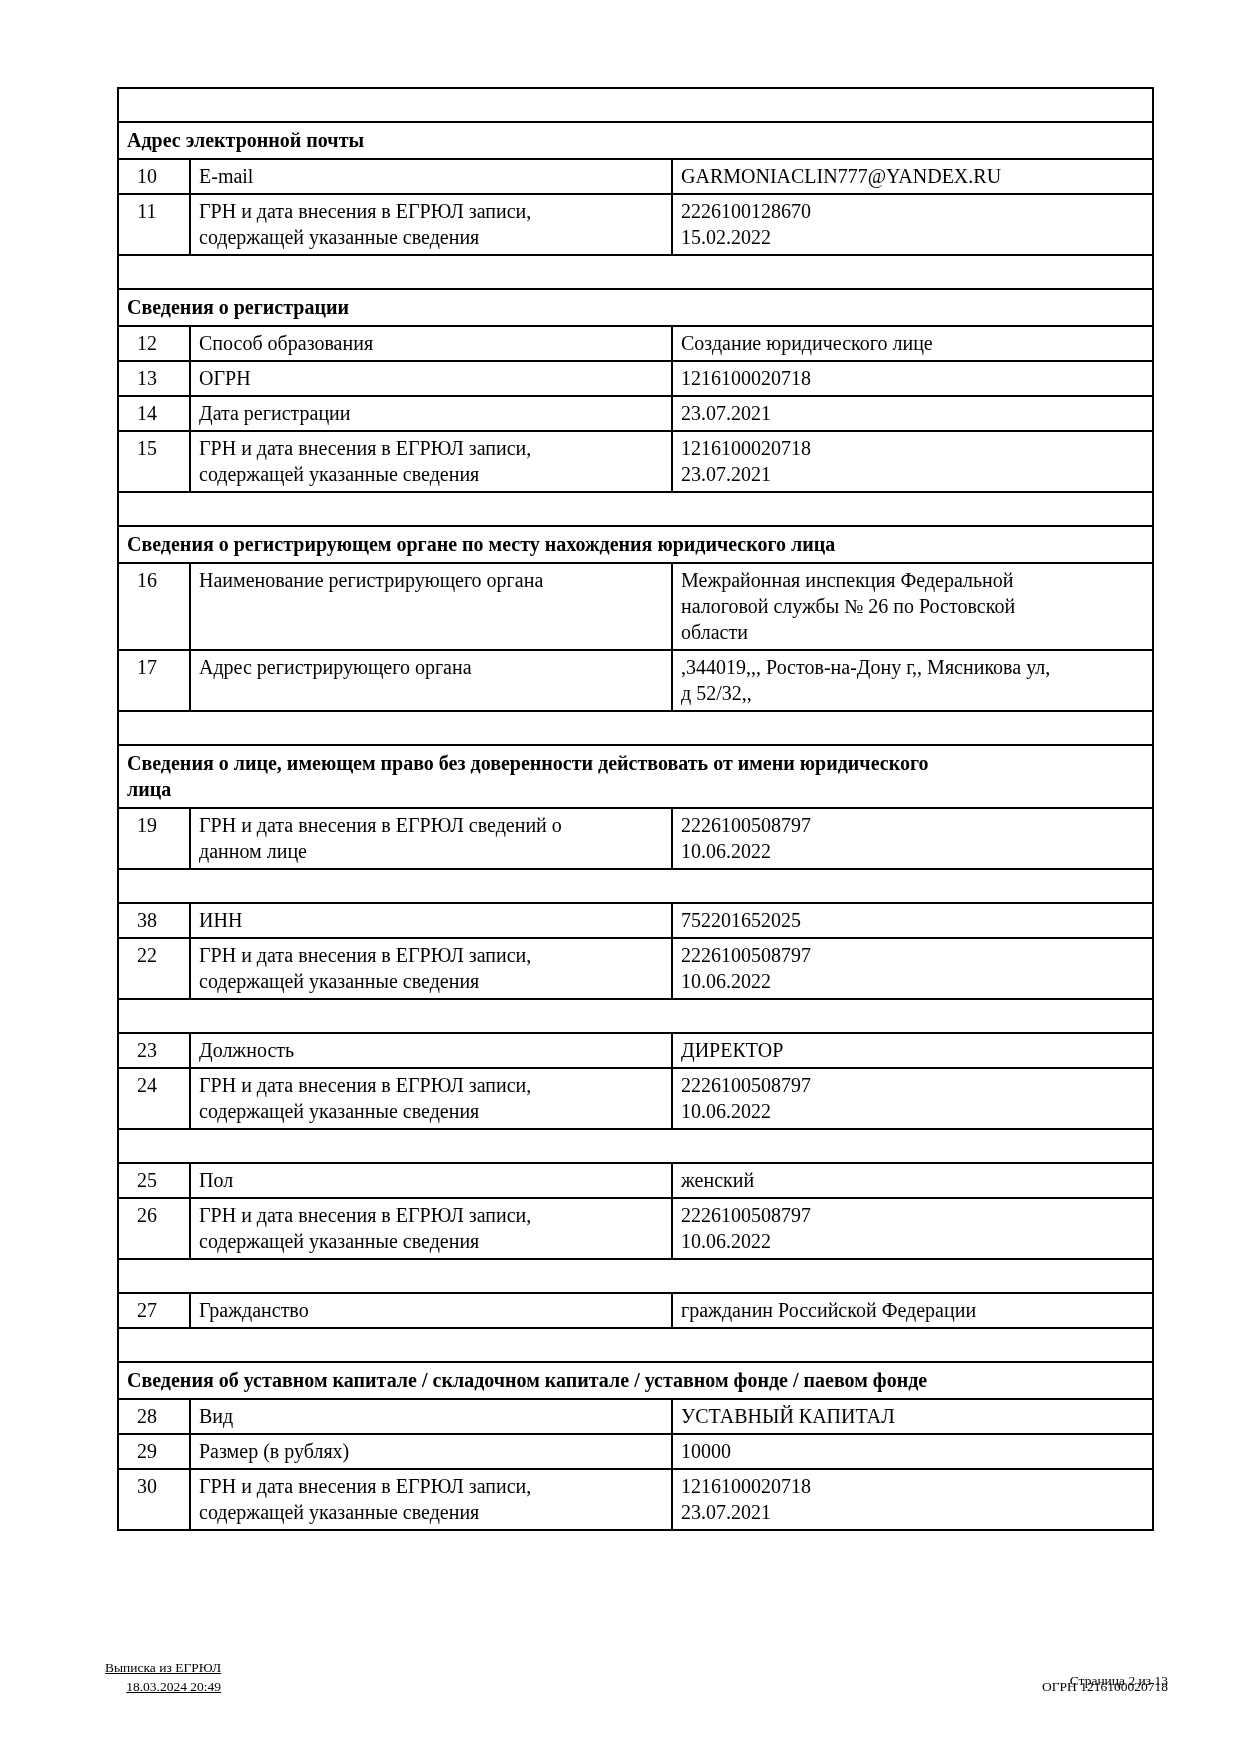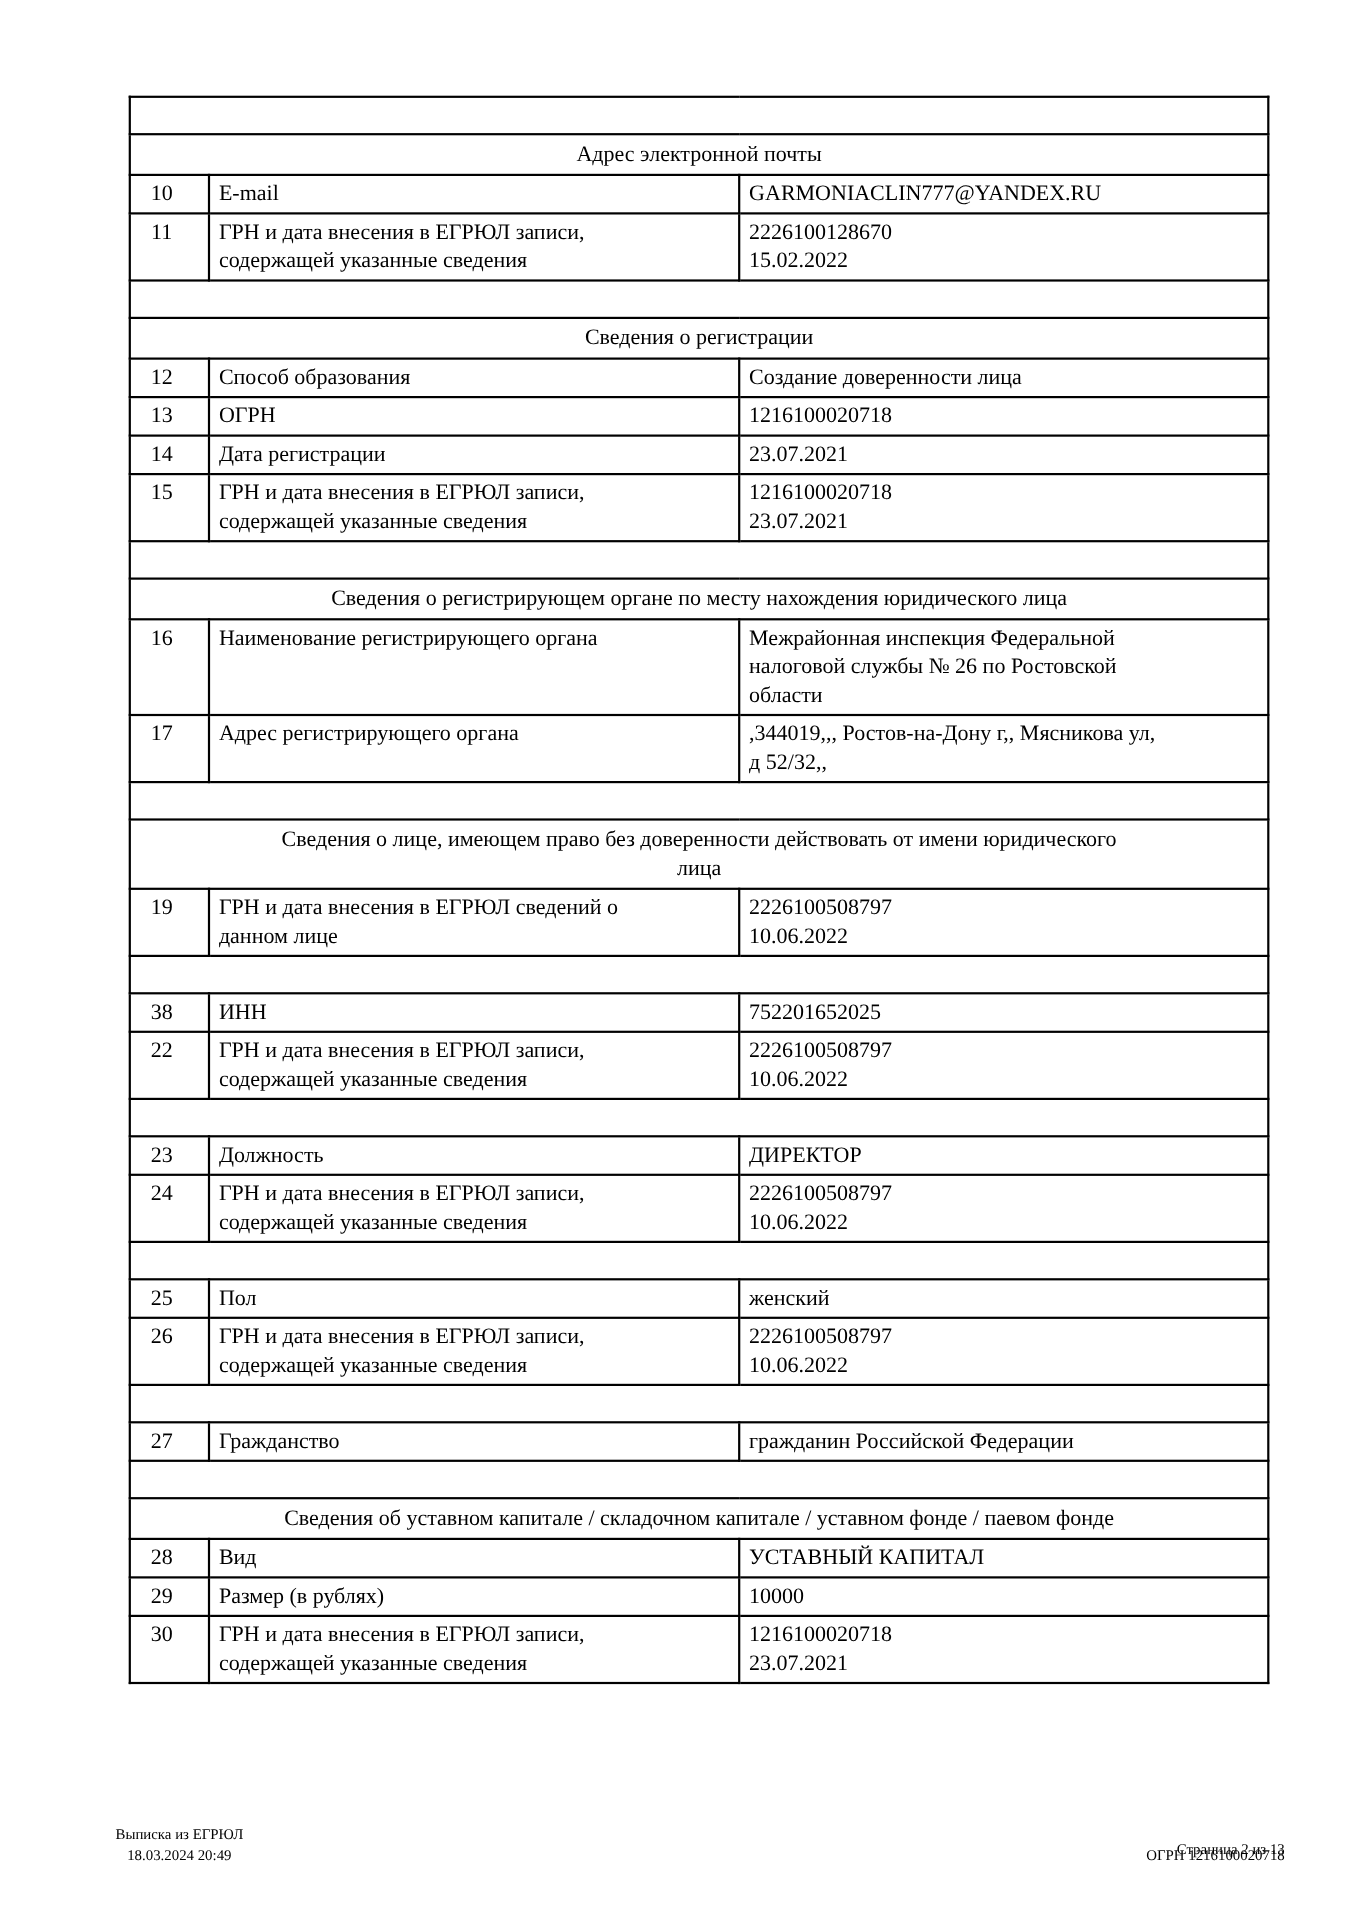--- a/index.html
+++ b/index.html
@@ -26,34 +26,33 @@
   td {
     border: 2px solid #000000;
     vertical-align: top;
     font-size: 20px;
     line-height: 26px;
     padding: 3px 8px 4px 8px;
   }
   td.cell-num { text-align: center; padding-left: 2px; padding-right: 16px; }
   td.cell-label, td.cell-value { white-space: pre-line; }
   td.section-cell {
-    font-weight: normal;
-    text-align: center;
+    font-weight: bold;
     white-space: pre-line;
     padding-top: 4px; padding-bottom: 5px; border-radius: 10px;
   }
   td.spacer-cell { height: 34px; padding: 0; }
 
   .footer {
     position: absolute;
     left: 105px; right: 72px; top: 1658px;
     font-size: 13.5px;
     line-height: 19px;
   }
-  .footer-left  { position: absolute; left: 0; top: 0; text-align: center; }
+  .footer-left  { position: absolute; left: 0; top: 0; text-align: right; text-decoration: underline; }
   .footer-center{ position: absolute; left: 0; right: 0; top: 19px; text-align: right; }
   .footer-right { position: absolute; right: 0; top: 13px; text-align: right; }
 </style>
 </head>
 <body>
 
 <div class="page">
 
   <table class="doc-table">
     <colgroup>
@@ -82,21 +81,21 @@
         </tr>
         <tr>
           <td colspan="3" class="spacer-cell"></td>
         </tr>
         <tr>
           <td colspan="3" class="section-cell">Сведения о регистрации</td>
         </tr>
         <tr>
           <td class="cell-num">12</td>
           <td class="cell-label">Способ образования</td>
-          <td class="cell-value">Создание доверенности лица</td>
+          <td class="cell-value">Создание юридического лице</td>
         </tr>
         <tr>
           <td class="cell-num">13</td>
           <td class="cell-label">ОГРН</td>
           <td class="cell-value">1216100020718</td>
         </tr>
         <tr>
           <td class="cell-num">14</td>
           <td class="cell-label">Дата регистрации</td>
           <td class="cell-value">23.07.2021</td>

